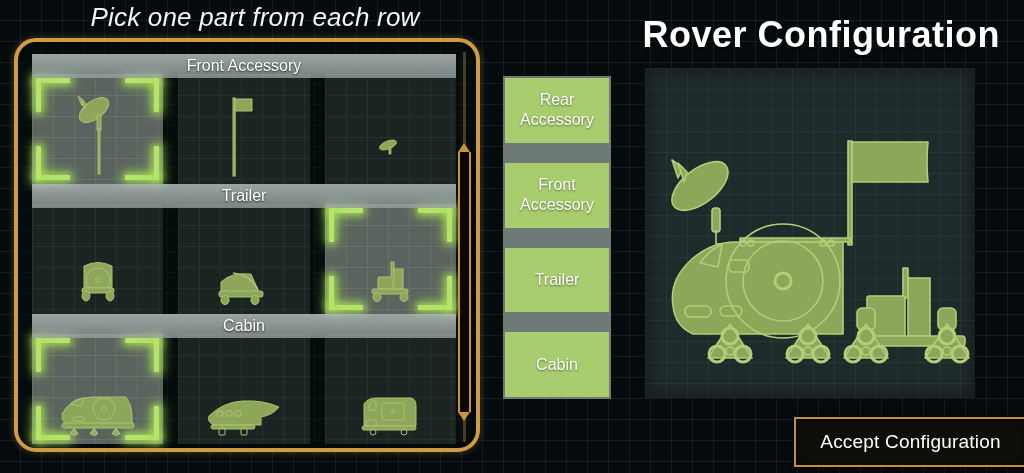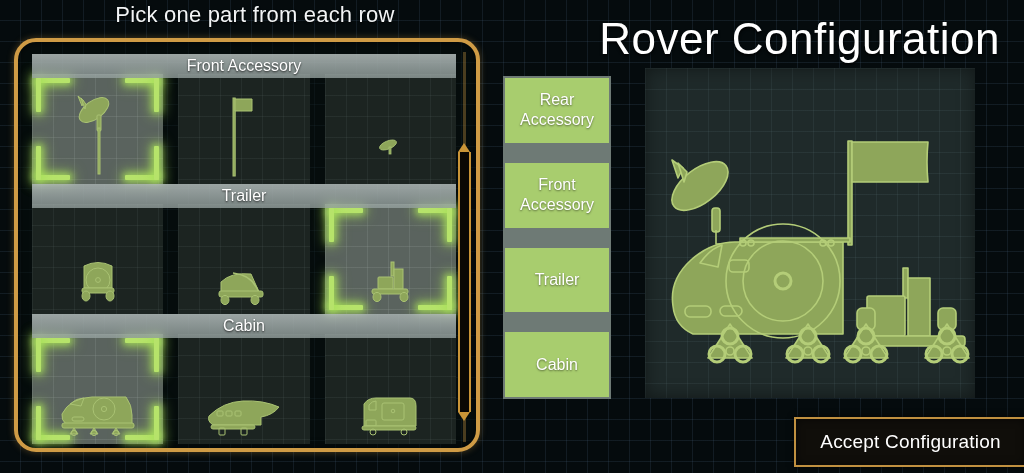--- a/index.html
+++ b/index.html
@@ -20,31 +20,32 @@
     background-position: -1px -1px;
     overflow: hidden;
   }
 
   
   .hint-title {
     position: absolute;
     left: 0; top: 2px; width: 510px;
     text-align: center;
     color: #f2f4f5;
-    font-size: 22px;
+    font-size: 26px;
     font-weight: 400;
     letter-spacing: .2px;
     text-shadow: 0 1px 2px rgba(0,0,0,.8);
+    font-style: italic;
   }
   .rover-title {
     position: absolute;
     right: 24px; top: 14px;
     color: #ffffff;
-    font-size: 44px;
-    font-weight: 400;
+    font-size: 36px;
+    font-weight: 700;
     letter-spacing: .5px;
     text-shadow: 0 2px 3px rgba(0,0,0,.85);
     white-space: nowrap;
   }
 
   
   .catalog-frame {
     position: absolute;
     left: 14px; top: 38px;
     width: 466px; height: 414px;

